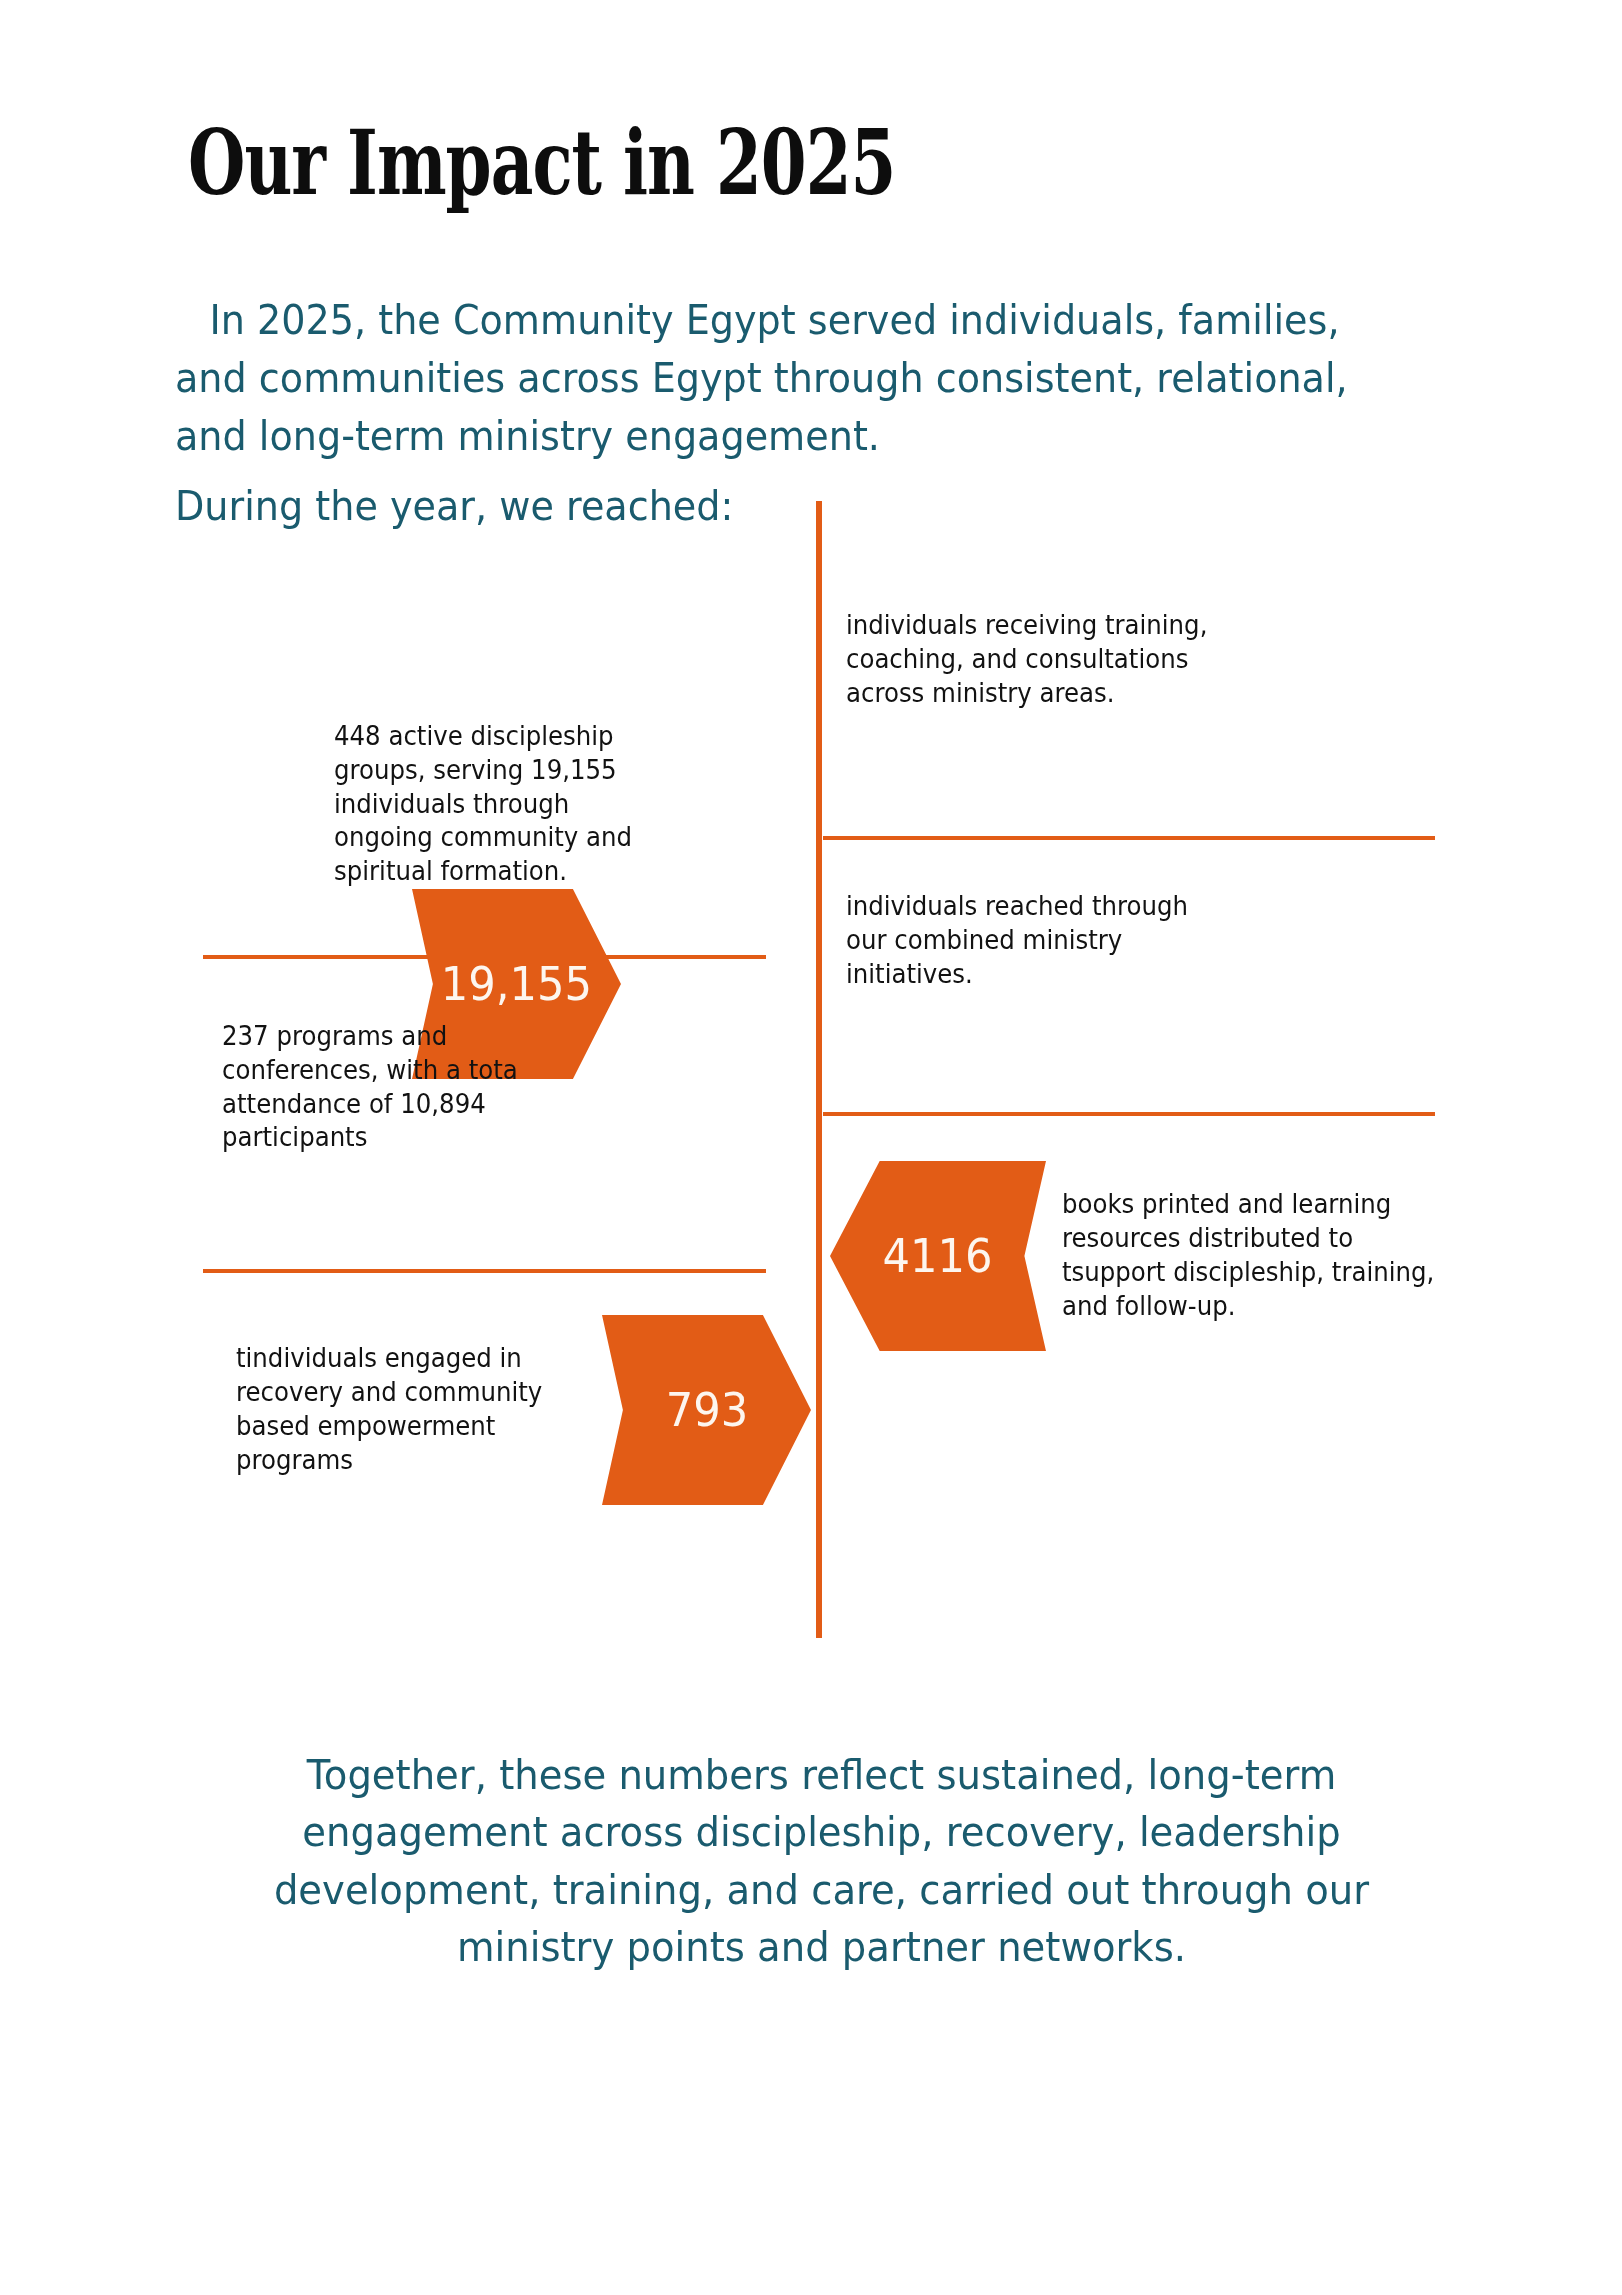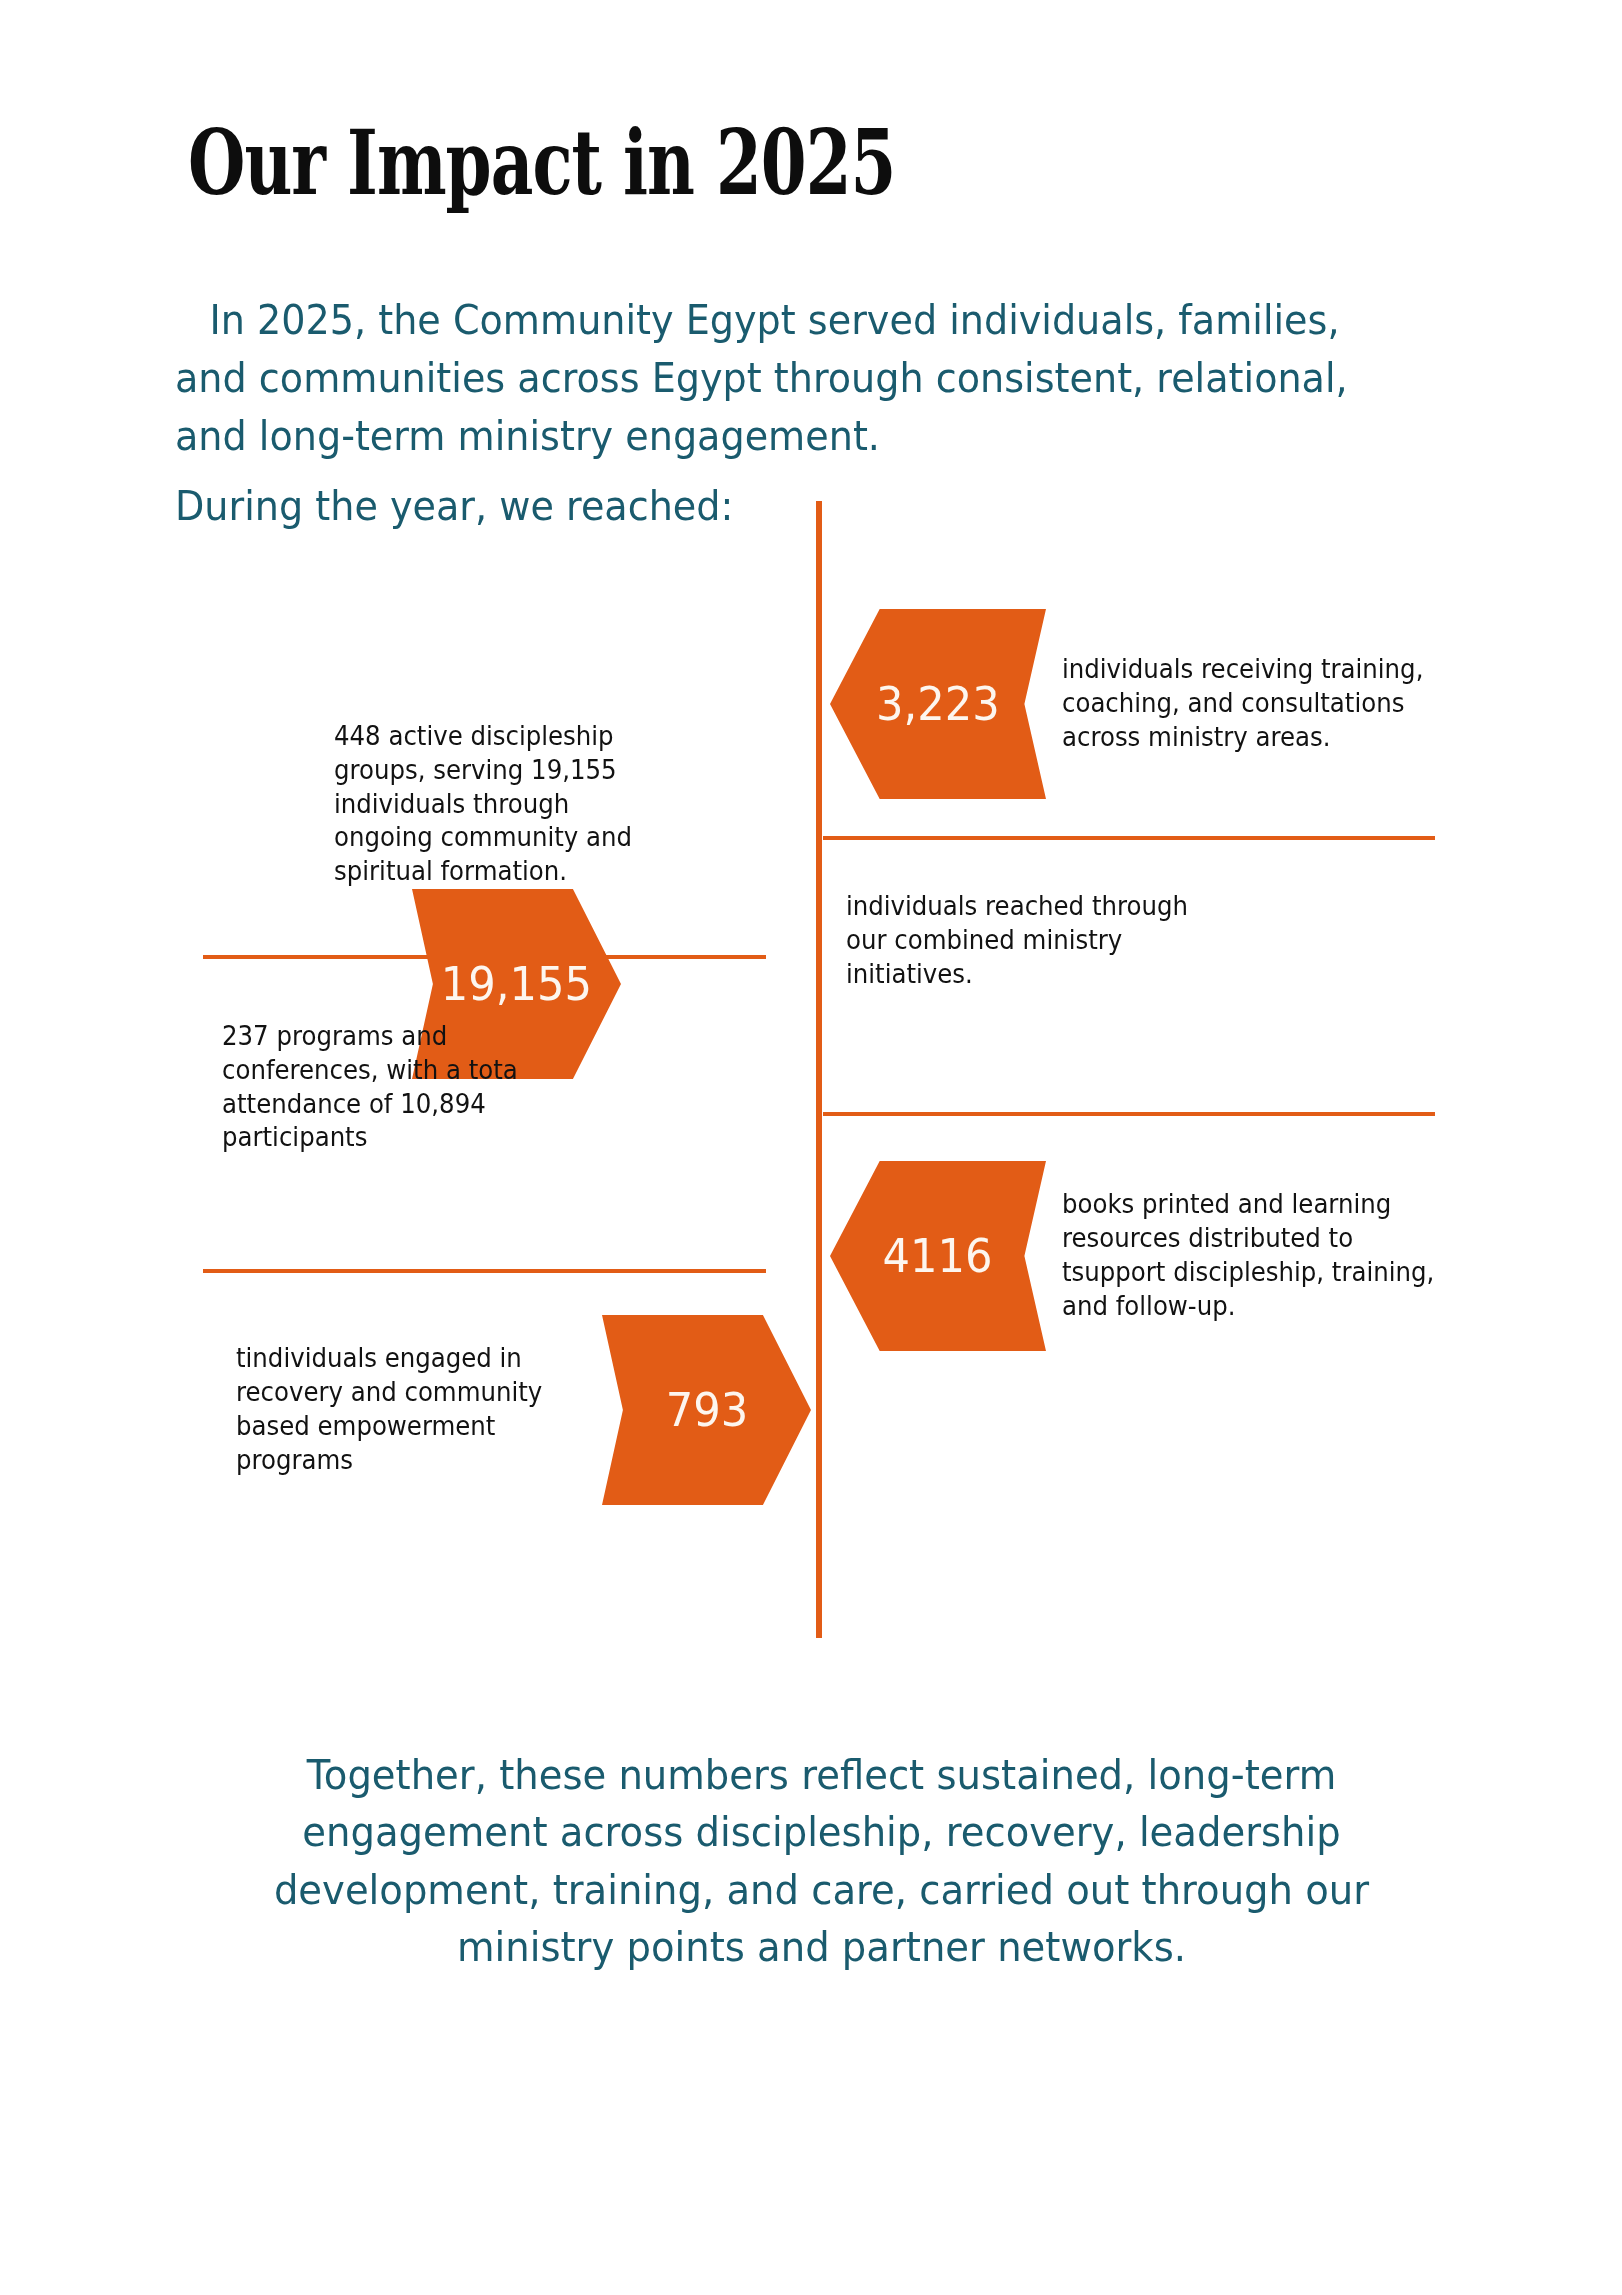--- a/index.html
+++ b/index.html
@@ -165,23 +165,20 @@
   <div class="divider left" style="top:1269px;"></div>
 
   <div class="stat left-side" style="left:222px; top:720px; width:589px;flex-direction:column;">
     <div class="caption left-cap" style="width:353px; margin-right:13px;">448 active discipleship groups, serving 19,155 individuals through ongoing community and spiritual formation.</div>
     <div class="badge to-right" style="width:209px; height:190px;">
       <span class="num" style="font-size:46px;">19,155</span>
     </div>
   </div>
 
   <div class="stat right-side" style="left:830px; top:609px; width:628px; flex-direction:row;">
-    <div class="badge to-left" style="width:216px; height:190px;">
-      <span class="num" style="font-size:46px;">3,223</span>
-    </div>
     <div class="caption right-cap" style="width:393px; margin-left:15.7px;">individuals receiving training, coaching, and consultations across ministry areas.</div>
   </div>
 
   <div class="stat right-side" style="left:830px; top:890px; width:628px; flex-direction:row;">
     <div class="caption right-cap" style="width:393px; margin-left:15.7px;">individuals reached through our combined ministry initiatives.</div>
   </div>
 
   <div class="stat left-side" style="left:222px; top:1020px; width:589px;">
     <div class="caption left-cap" style="width:353px; margin-right:13px;">237 programs and conferences, with a tota attendance of 10,894 participants</div>
   </div>

